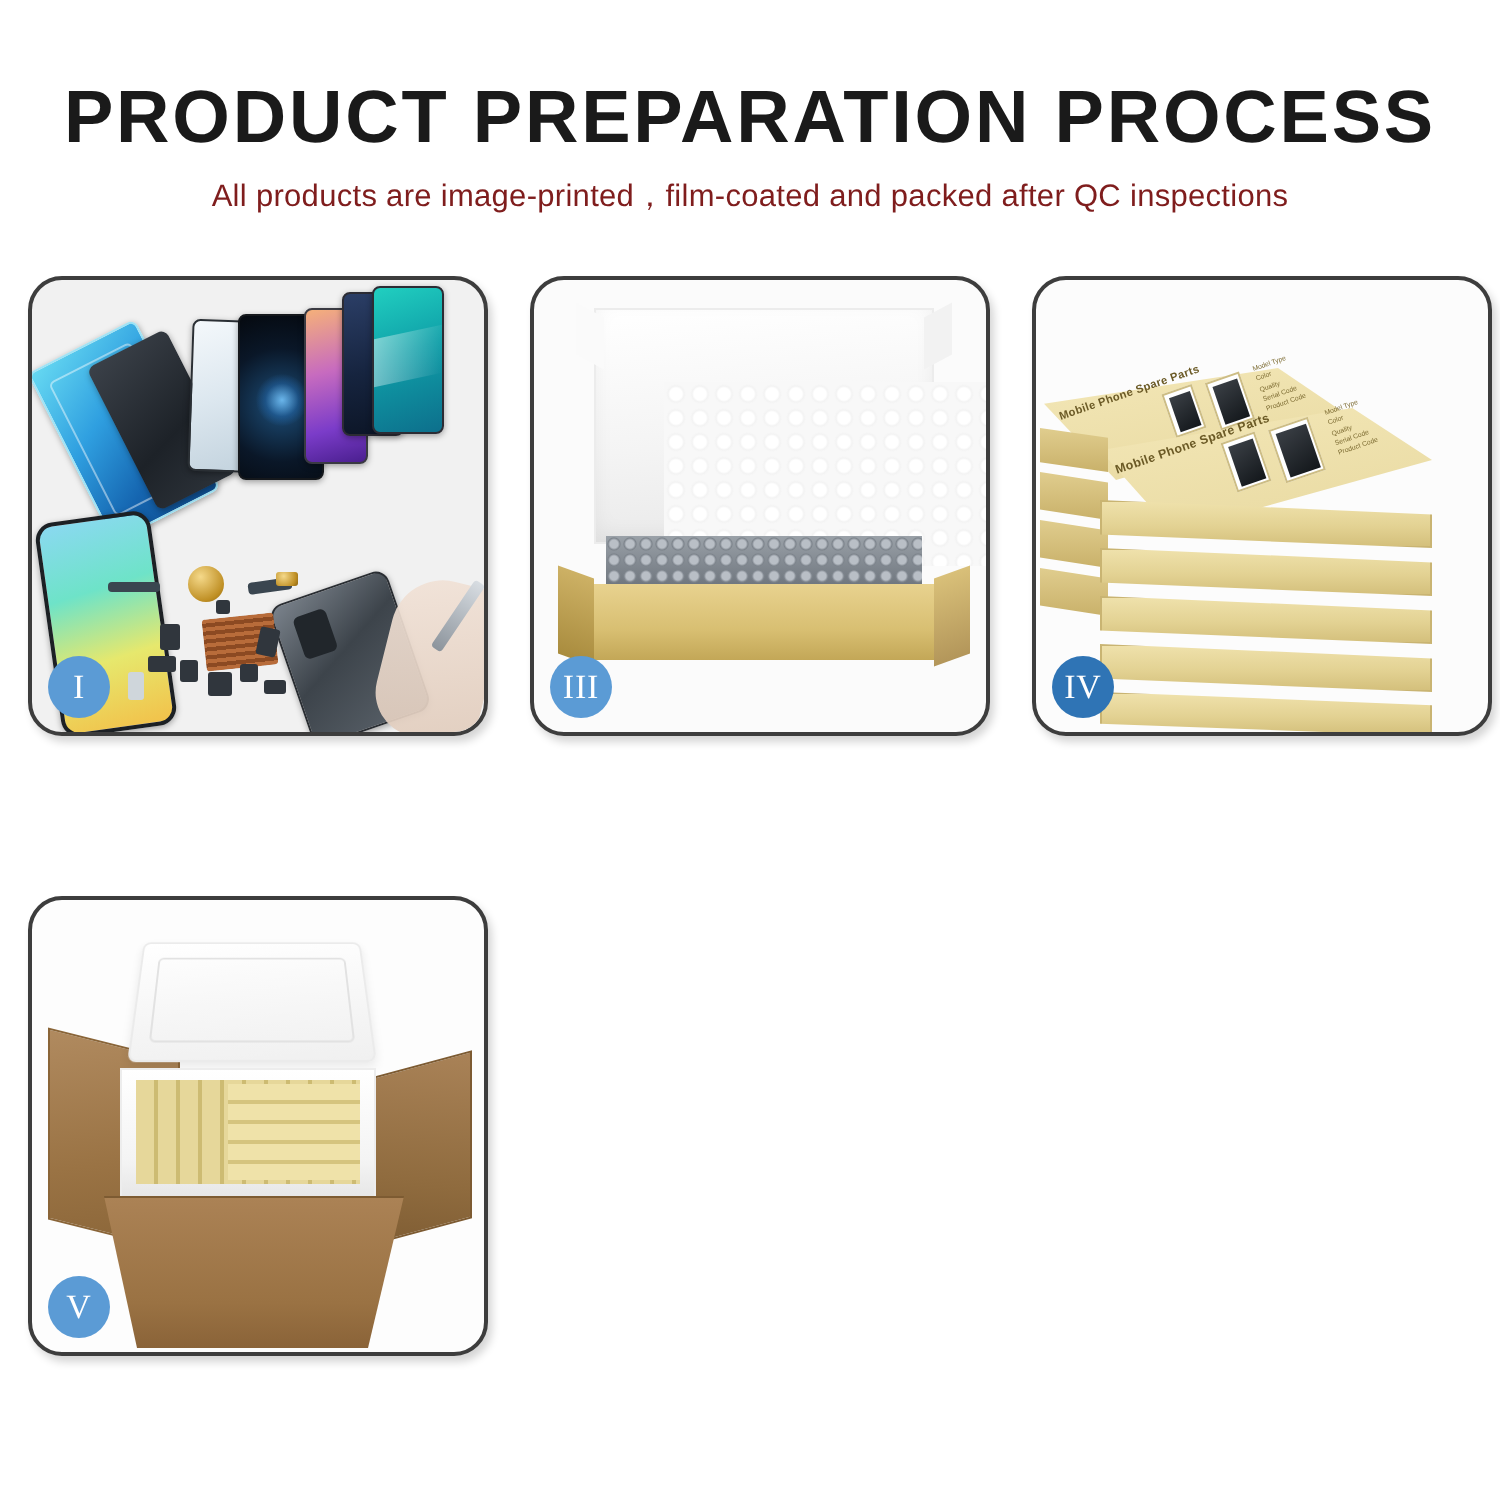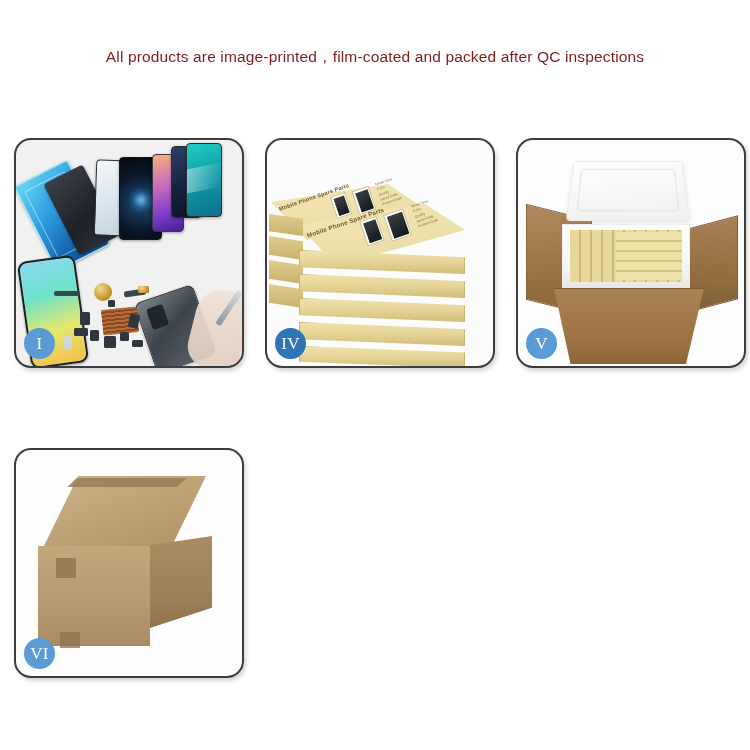--- a/index.html
+++ b/index.html
@@ -370,20 +370,21 @@
   }
   .c6-tab2 {
     position:absolute; left:44px; top:182px; width:20px; height:16px;
     background: rgba(142,115,78,0.75);
   }
 </style>
 </head>
 <body>
 
 <div class="header">
+  <div class="page-title">PRODUCT PREPARATION PROCESS</div>
   <div class="page-subtitle">All products are image-printed，film-coated and packed after QC inspections</div>
 </div>
 
 <div class="grid">
 
   <div class="card c1">
     <div class="card-photo">
       <div class="phone p-lcd-blue"></div>
       <div class="phone p-digi"></div>
       <div class="phone p-glass"></div>
@@ -407,20 +408,30 @@
       <div class="tiny" style="left:48px; top:196px; width:8px; height:14px; background:#cfd6db;"></div>
       <div class="tiny" style="left:92px; top:160px; width:7px; height:7px;"></div>
       <div class="tiny" style="left:116px; top:200px; width:11px; height:7px;"></div>
       <div class="hand"></div>
       <div class="tool"></div>
     </div>
     <div class="badge">I</div>
   </div>
 
 
+  <div class="card c3">
+    <div class="card-photo">
+      <div class="lid3">
+        <div class="foam3"></div>
+      </div>
+      <div class="padding3"></div>
+      <div class="tray3"></div>
+    </div>
+    <div class="badge">III</div>
+  </div>
 
   <div class="card c4">
     <div class="card-photo">
 
       <div class="box-top" style="left:4px; top:44px; width:150px; height:56px; clip-path:polygon(0 32%, 78% 0, 100% 40%, 24% 100%);"></div>
       <div class="label-text" style="left:12px; top:66px; transform:rotate(-19deg); transform-origin:left center;">Mobile Phone Spare Parts</div>
       <div class="label-screen" style="left:66px; top:54px; width:16px; height:23px; transform:rotate(-19deg);">
           <i></i>
         </div>
       <div class="label-screen" style="left:88px; top:48px; width:18px; height:25px; transform:rotate(-19deg);">
@@ -458,25 +469,14 @@
       <div class="flap-r"></div>
       <div class="foam-lid5"></div>
       <div class="foam5"></div>
       <div class="inner-boxes5"></div>
       <div class="inner-boxes5b"></div>
       <div class="carton-front5"></div>
     </div>
     <div class="badge">V</div>
   </div>
 
-  <div class="card c6">
-    <div class="card-photo">
-      <div class="c6-top"></div>
-      <div class="c6-seam"></div>
-      <div class="c6-front"></div>
-      <div class="c6-side"></div>
-      <div class="c6-tab1"></div>
-      <div class="c6-tab2"></div>
-    </div>
-    <div class="badge">VI</div>
-  </div>
 
 </div>
 
 </body></html>

